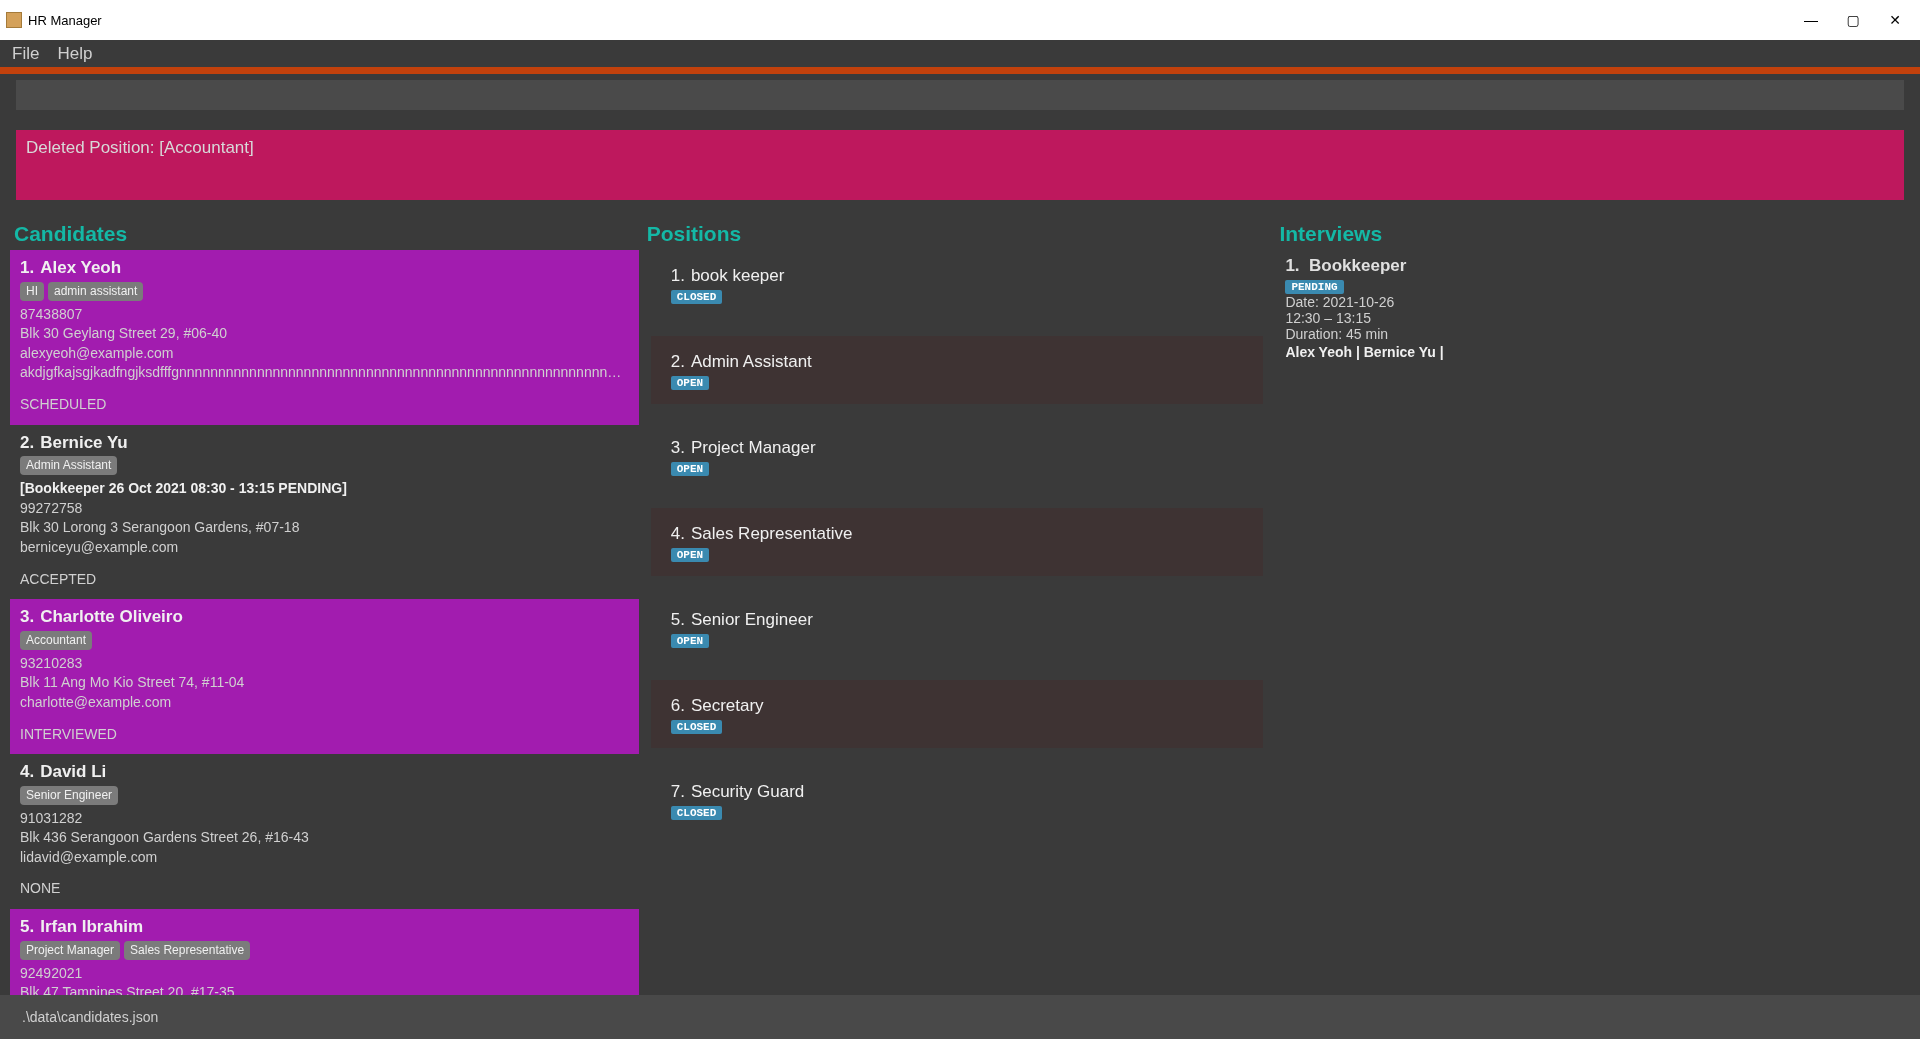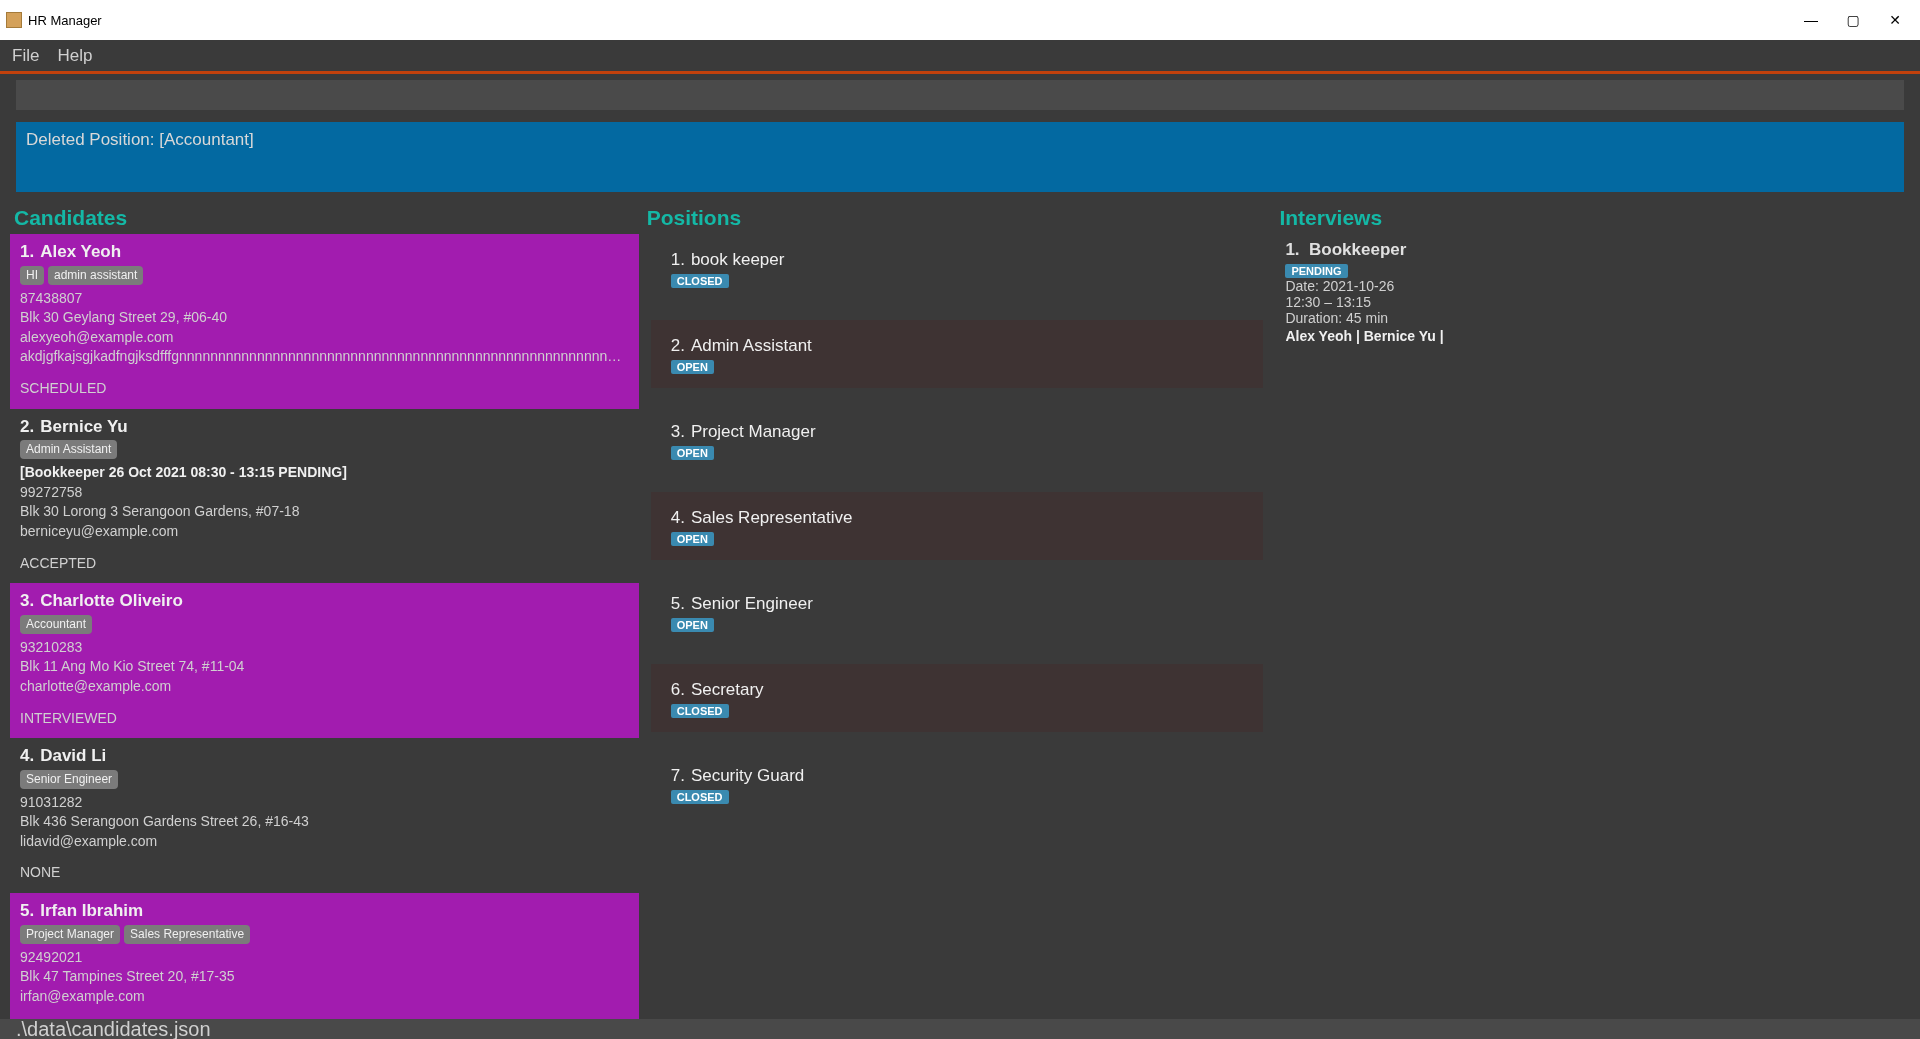--- a/index.html
+++ b/index.html
@@ -56,21 +56,21 @@
       color: #000;
       cursor: pointer;
     }
     .menubar {
       background: #3a3a3a;
       height: 34px;
       display: flex;
       align-items: center;
       padding: 0 12px;
       gap: 18px;
-      border-bottom: 3px solid #c2410c;
+      border-bottom: 7px solid #c2410c;
     }
     .menubar .menu-item {
       color: #d0d0d0;
       font-size: 17px;
       cursor: pointer;
     }
     .command-box {
       margin: 6px 16px;
       background: #4a4a4a;
       height: 30px;
@@ -82,22 +82,22 @@
       background: transparent;
       border: none;
       outline: none;
       color: #e0e0e0;
       width: 100%;
       height: 100%;
       font-family: inherit;
       font-size: 15px;
     }
     .result-box {
-      margin: 6px 16px;
-      background: #0369a1;
+      margin: 14px 16px;
+      background: #be185d;
       min-height: 70px;
       padding: 8px 10px;
       color: #d8d8d8;
       font-size: 17px;
     }
     .columns {
       display: flex;
       flex: 1;
       overflow: hidden;
       padding: 6px 10px 0 10px;
@@ -190,36 +190,37 @@
     .pos-header .idx { margin-right: 6px; }
     .badge {
       display: inline-block;
       background: #3a8ab0;
       color: #fff;
       font-size: 11px;
       font-weight: 600;
       padding: 1px 6px;
       border-radius: 2px;
       margin-top: 4px;
+      font-family: Liberation Mono, monospace;
     }
     .int-card {
       padding: 6px 10px;
     }
     .int-header {
       font-size: 17px;
       font-weight: 600;
     }
     .int-line { font-size: 14px; color: #d0d0d0; }
     .int-line.bold { font-weight: 600; color: #f0f0f0; margin-top:2px;}
     .statusbar {
       background: #494949;
       color: #d0d0d0;
-      font-size: 20px;
-      padding: 4px 16px;
-      height: 20px;
+      font-size: 14px;
+      padding: 4px 22px;
+      height: 44px;
       display: flex;
       align-items: center;
     }
   </style>
 </head>
 <body>
 
 <div class="titlebar">
   <div class="icon"></div>
   <div class="title">HR Manager</div>

